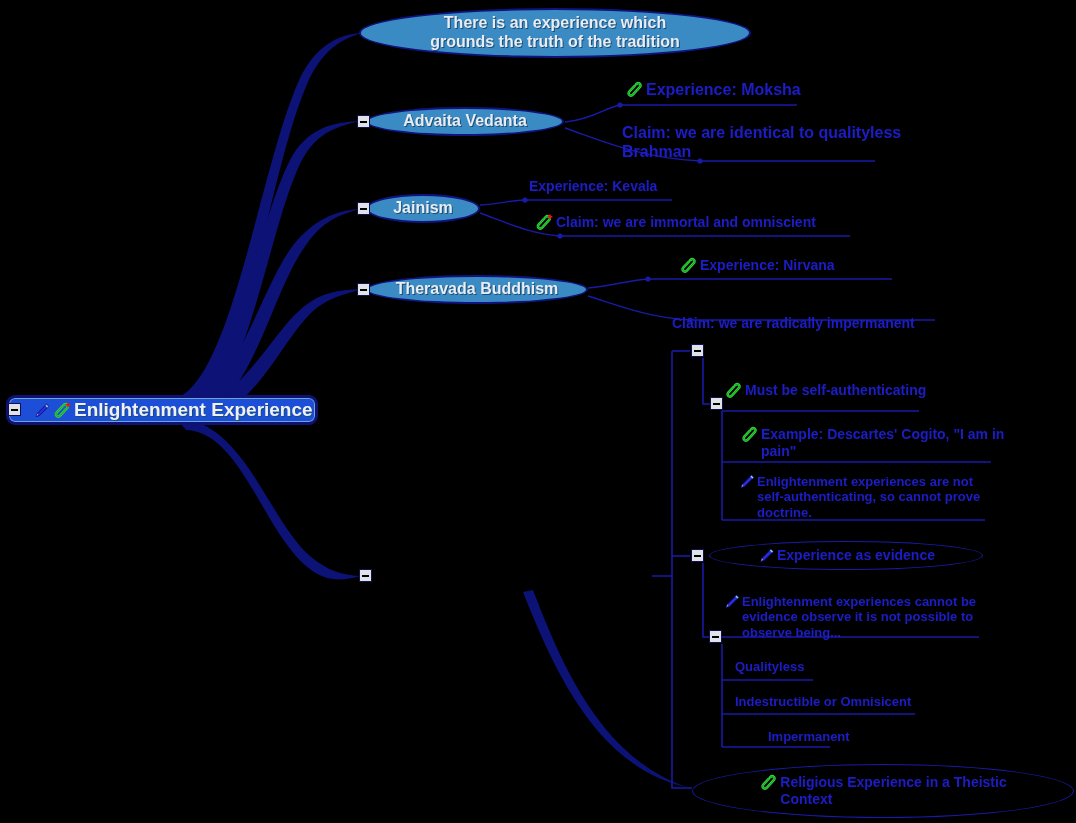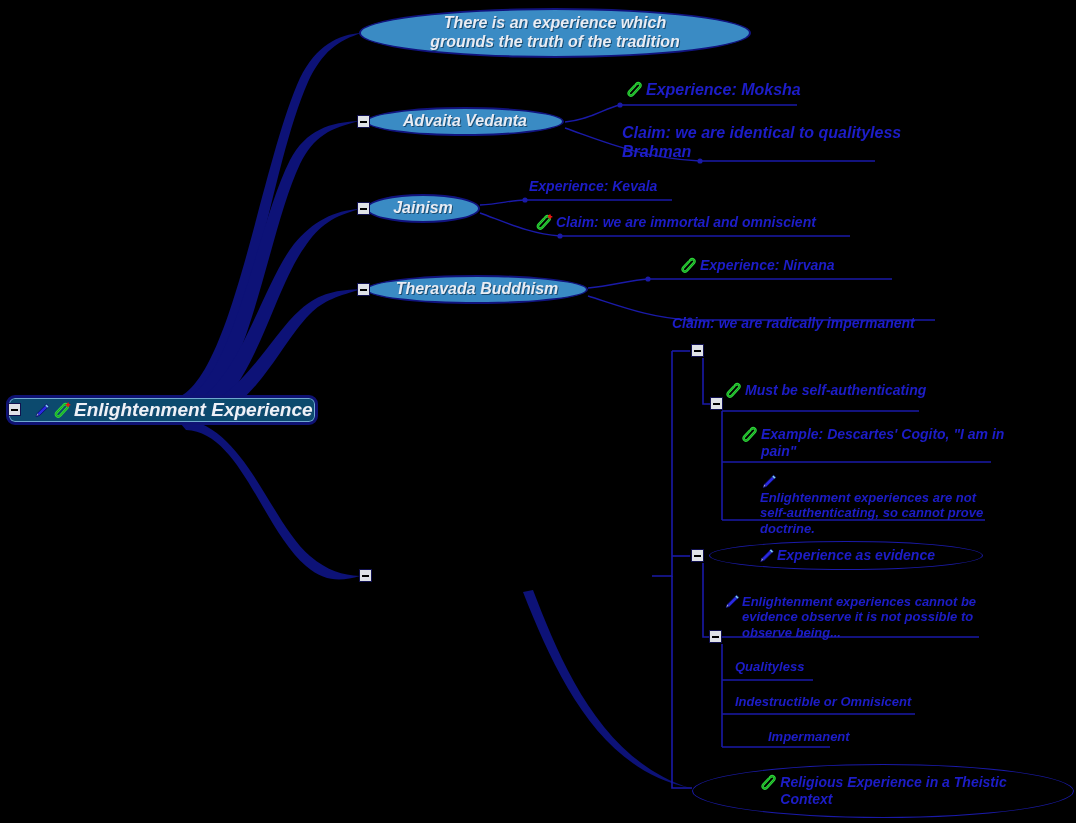--- a/index.html
+++ b/index.html
@@ -1,40 +1,40 @@
 <!DOCTYPE html>
 <html><head>
 <meta charset="utf-8">
 <style>
   html,body{margin:0;padding:0;background:#000;}
   body{width:1076px;height:823px;overflow:hidden;font-family:"Liberation Sans",sans-serif;}
   #stage{position:relative;width:1076px;height:823px;background:#000000;}
   svg.links{position:absolute;left:0;top:0;width:1076px;height:823px;pointer-events:none;}
 
   
-  .node{position:absolute;display:flex;align-items:center;box-sizing:border-box;font-style:italic;}
+  .node{position:absolute;display:flex;align-items:center;box-sizing:border-box;}
   .lbl{white-space:pre;line-height:1.18;}
 
   
   .ell-fill{
     background:#3a8bc4;border:2px solid #11137e;border-radius:50%;
     justify-content:center;text-align:center;
   }
   .ell-fill .lbl{color:#e9ecf3;font-weight:bold;text-shadow:1px 1px 0 #1b4d73;}
 
   
   .ell-out{
     background:transparent;border:1.5px solid #1a1aa8;border-radius:50%;
     justify-content:center;text-align:center;
   }
   .ell-out .lbl{color:#1d1dc8;font-weight:bold;}
 
   
   .rrect{
-    background:#0c4a6e;border:3px solid #0f1274;border-radius:9px;
+    background:#1d4ed8;border:3px solid #0f1274;border-radius:9px;
     box-shadow:0 0 0 1px #6fa8cf inset;
   }
   .rrect .lbl{color:#eef1f7;font-weight:bold;text-shadow:1px 1px 0 #1b4d73;}
 
   
   .leaf{align-items:flex-start;}
   .leaf .lbl{color:#1d1dc8;font-weight:bold;}
 
   
   .toggle{
@@ -247,21 +247,21 @@
     <span class="ico">
       <svg width="19" height="17" viewBox="0 0 19 17">
         <path d="M11.2 3.2 C13.7 0.9 16.9 3.4 14.9 6 L8.1 13.4 C5.7 16 2.1 13.4 4.3 10.6 L9.9 4.6" fill="none" stroke="#2fd63a" stroke-width="2.6" stroke-linecap="round"></path>
         <path d="M11.2 3.2 C13.7 0.9 16.9 3.4 14.9 6 L8.1 13.4 C5.7 16 2.1 13.4 4.3 10.6 L9.9 4.6" fill="none" stroke="#0e8c19" stroke-width="0.7" stroke-linecap="round"></path>
       </svg>
     </span>
     <span class="lbl t14">Example: Descartes' Cogito, "I am in
 pain"</span>
   </div>
 
-  <div class="node leaf" style="left:760px;top:474px;flex-direction:column;">
+  <div class="node leaf" style="left:738px;top:474px;">
     <span class="ico">
       <svg width="17" height="16" viewBox="0 0 17 16">
         <path d="M13.5 1.2 L15.8 3.4 L6.6 12.4 L3.3 13.6 L4.4 10.3 Z" fill="#2a2ae0" stroke="#0a0a6a" stroke-width=".8"></path>
         <path d="M13.5 1.2 L15.8 3.4 L14.3 4.9 L12 2.7 Z" fill="#7fd4ef" stroke="#0a0a6a" stroke-width=".6"></path>
         <path d="M3.3 13.6 L4.4 10.3 L5.8 11.7 Z" fill="#cfd8e3" stroke="#0a0a6a" stroke-width=".5"></path>
       </svg>
     </span>
     <span class="lbl t13">Enlightenment experiences are not
 self-authenticating, so cannot prove
 doctrine.</span>

